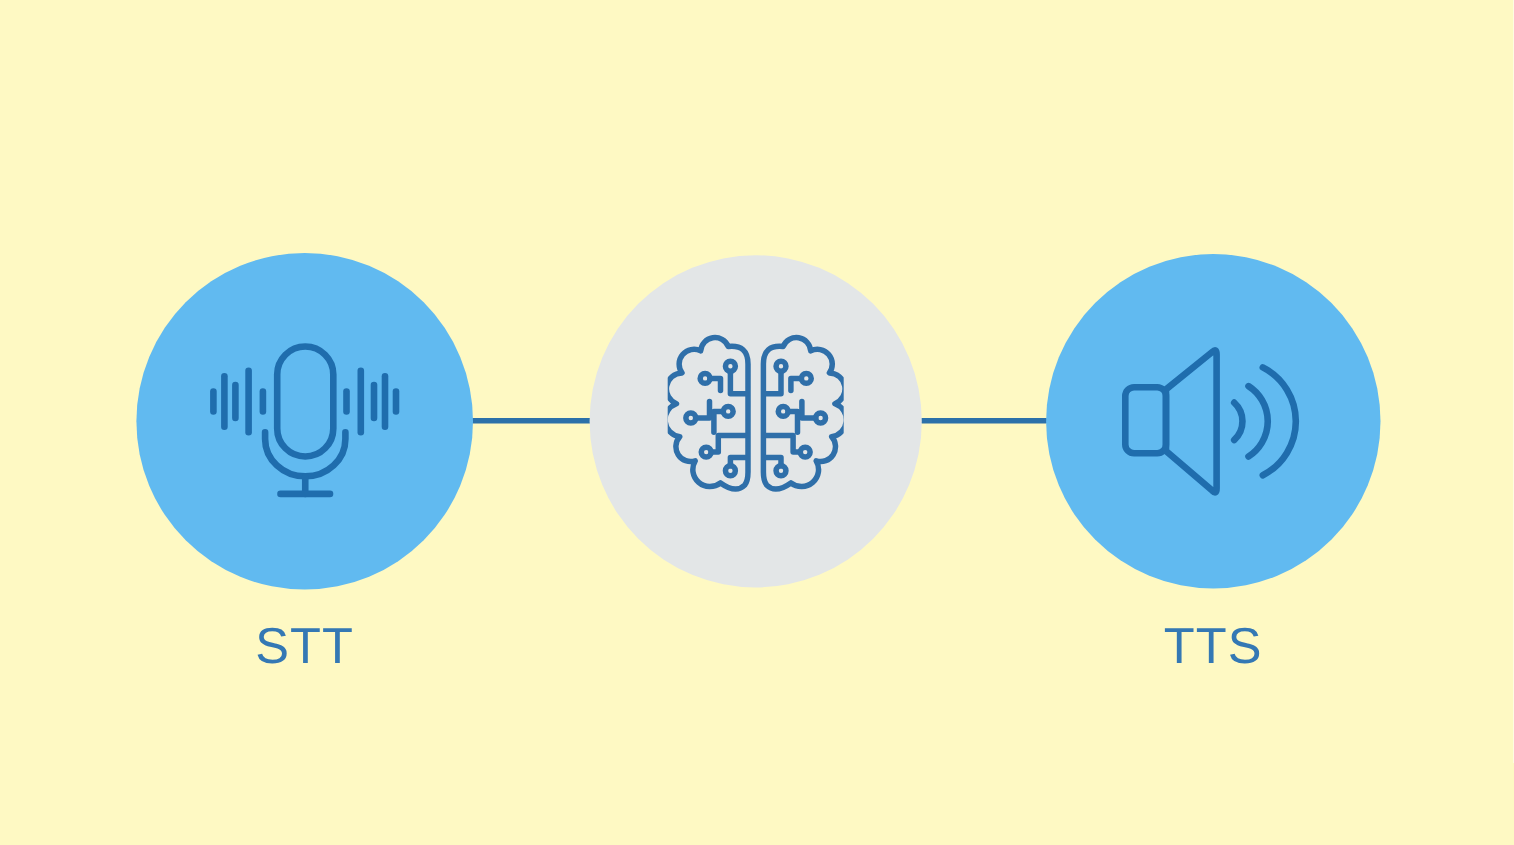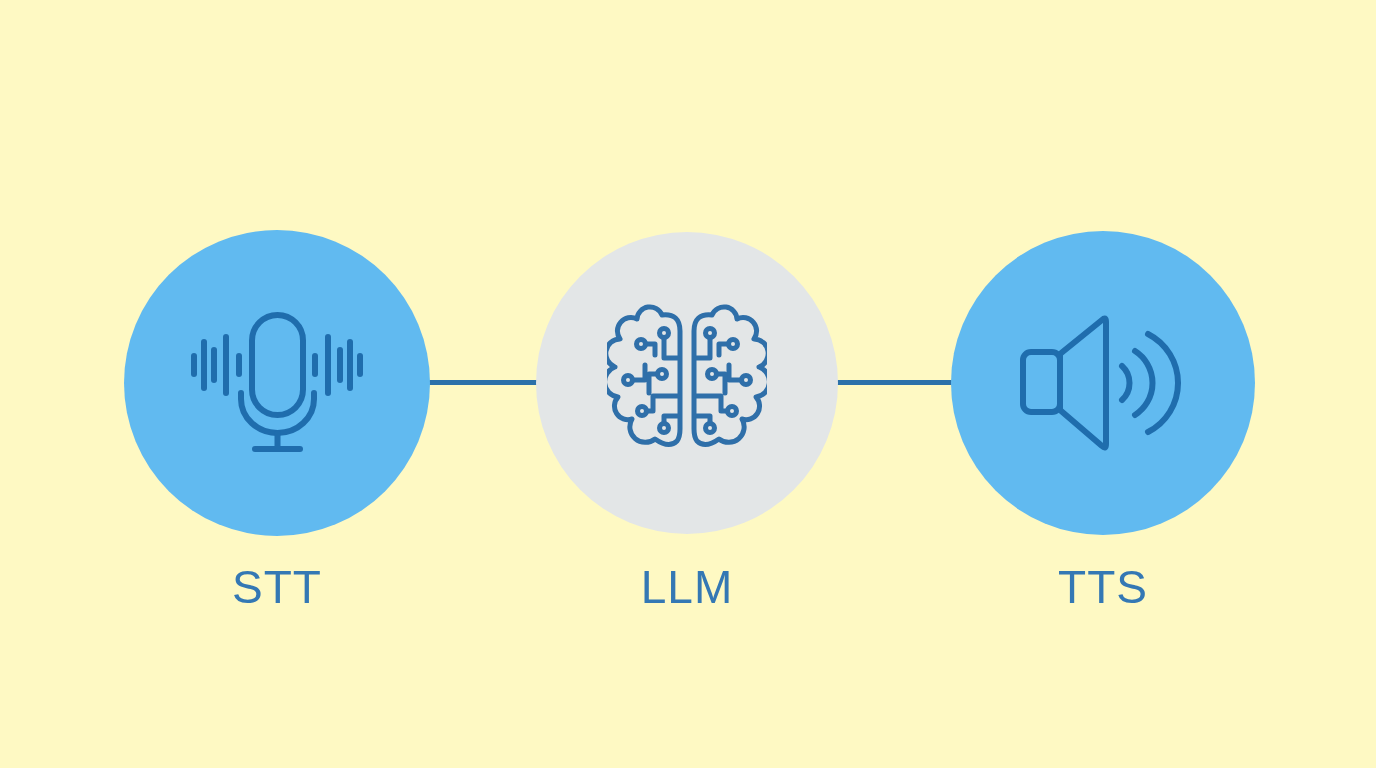--- a/index.html
+++ b/index.html
@@ -137,21 +137,20 @@
         <circle cx="139" cy="77" r="4.5"></circle>
         <path d="M 109.5 71 L 118 71 L 118 90"></path>
         <circle cx="105" cy="71" r="4.5"></circle>
         <path d="M 89 93 L 114 93 L 114 108 L 120.5 108"></path>
         <circle cx="125" cy="108" r="4.5"></circle>
         <path d="M 103 120.5 L 103 113 L 89 113"></path>
         <circle cx="103" cy="125" r="4.5"></circle>
       </g>
     </svg>
   </div>
-  <div class="node-label" id="label-llm">LLM</div>
 
   <div class="node blue" id="node-tts">
     <svg class="icon-svg" width="170" height="160" viewBox="0 0 170 160" color="#1f6dad">
       <g stroke-width="6">
 
         <rect x="5" y="49" width="37" height="60" rx="8"></rect>
 
         <path d="M 42 51 L 84 17 Q 88 13 88 19 L 88 141 Q 88 147 84 143 L 42 107 Z"></path>
 
         <path d="M 104 63 A 23 23 0 0 1 104 97"></path>

